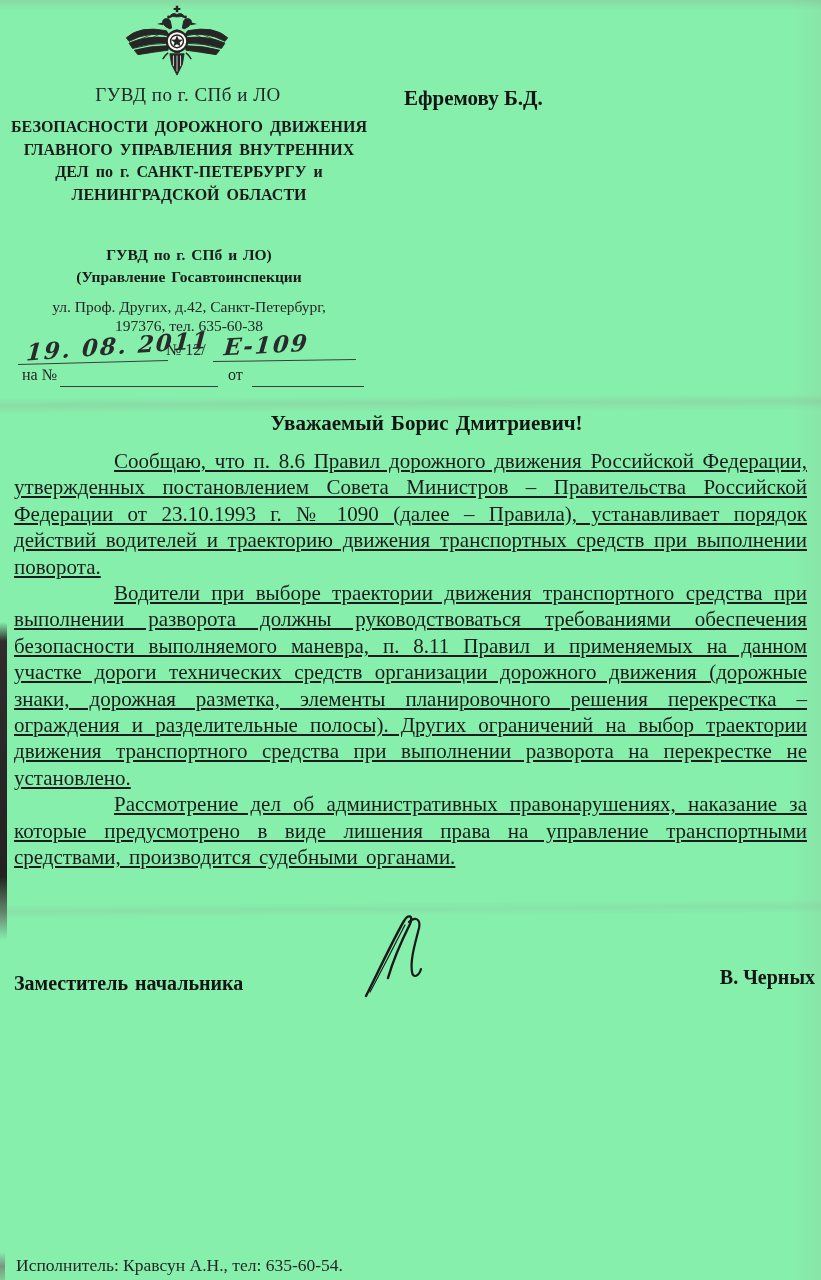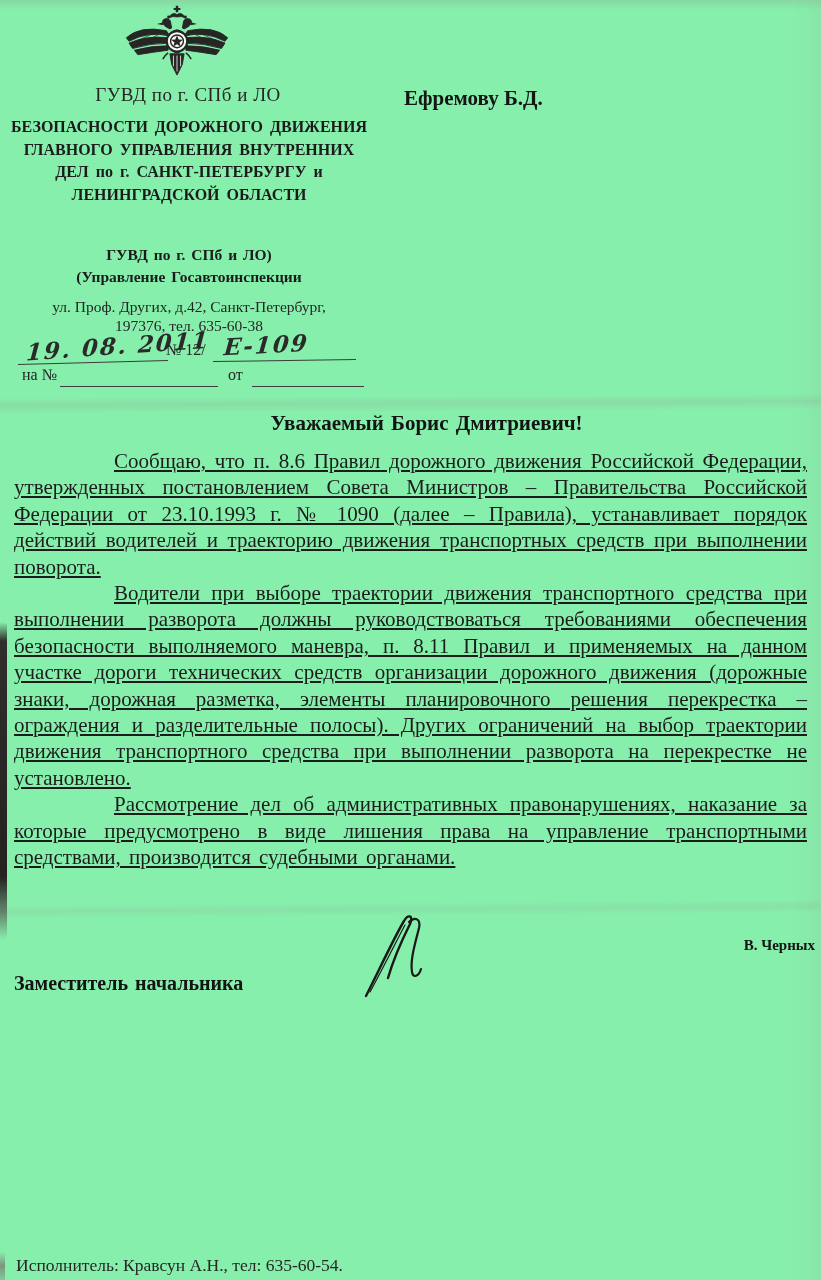--- a/index.html
+++ b/index.html
@@ -57,21 +57,21 @@
   .uline-ot{left:252px;top:386px;width:112px;}
 
   .salutation{position:absolute;left:16px;top:411px;width:821px;text-align:center;
     font-size:21px;font-weight:bold;word-spacing:2px;color:#141414;}
 
   .body-text{position:absolute;left:14px;top:448px;width:793px;
     font-size:21px;line-height:26.4px;text-align:justify;color:#1c1c1c;}
   .body-text p{margin:0;text-indent:100px;word-spacing:3px;text-decoration:underline;}
 
   .sig-title{position:absolute;left:14px;top:940px;font-size:20px;font-weight:bold;word-spacing:2px;color:#141414;margin-top:32px;}
-  .sig-name{position:absolute;right:6px;top:937px;font-size:15px;font-weight:bold;color:#141414;}
+  .sig-name{position:absolute;right:6px;top:966px;font-size:20px;font-weight:bold;color:#141414;}
   .sig-mark{position:absolute;left:358px;top:912px;width:100px;height:88px;}
 
   .footer-exec{position:absolute;left:16px;top:1255px;font-size:17.5px;color:#262626;}
 </style>
 </head>
 <body>
 
 <div class="page">
 
   <div class="shade-top"></div>

